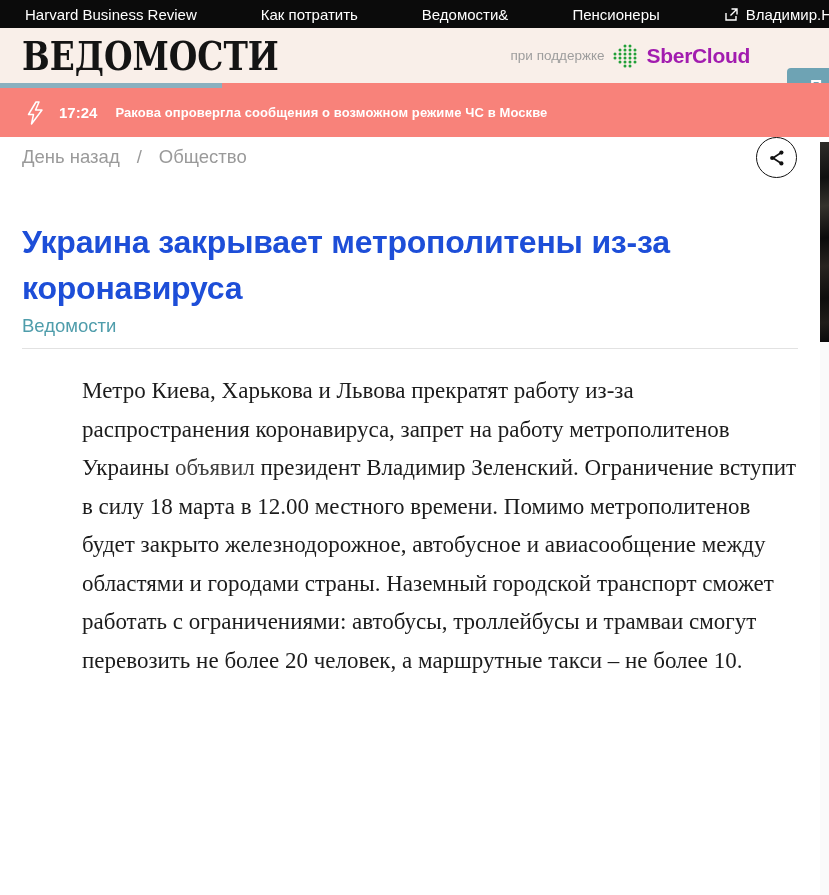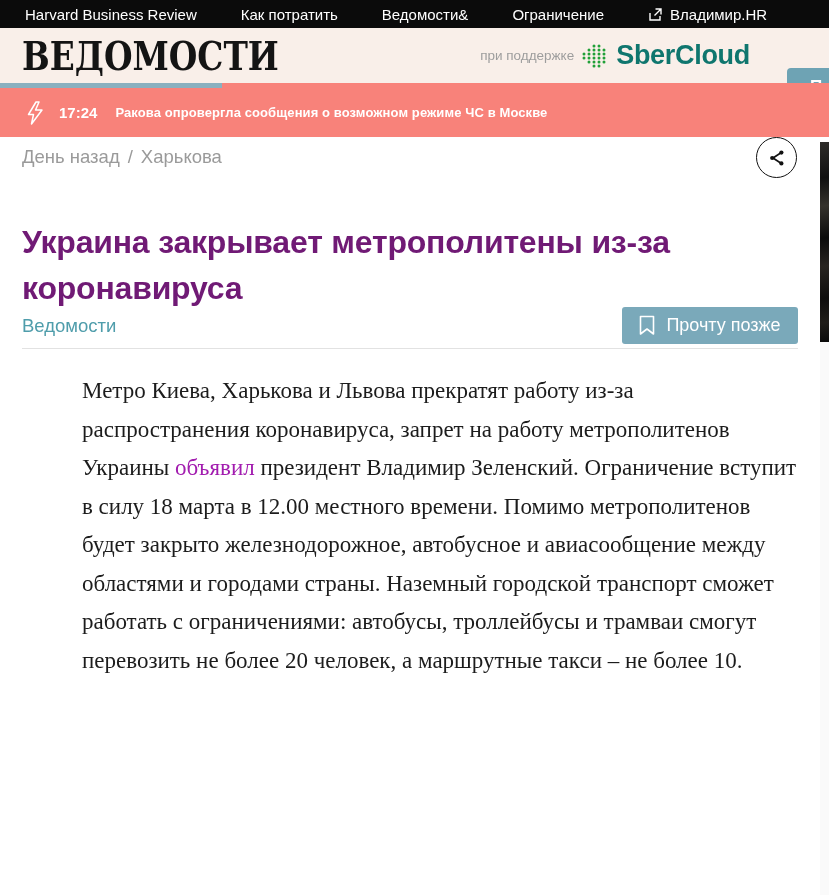--- a/index.html
+++ b/index.html
@@ -6,39 +6,39 @@
   body{
     width:829px;height:895px;position:relative;overflow:hidden;
     background:#ffffff;font-family:"Liberation Sans",sans-serif;
   }
   
   .topbar{
     position:absolute;top:0;left:0;width:829px;height:28px;
     background:#0b0b0b;display:flex;align-items:center;
     color:#fff;font-size:15px;white-space:nowrap;
   }
-  .topbar .nav-item{margin-left:44px;color:#fff;cursor:pointer;display:flex;align-items:center;gap:7px;}
+  .topbar .nav-item{margin-left:64px;color:#fff;cursor:pointer;display:flex;align-items:center;gap:7px;}
   .topbar .nav-item:first-child{margin-left:25px;}
   
   .header{
     position:absolute;top:28px;left:0;width:829px;height:55px;
     background:#f9efe9;
   }
   .logo{
     position:absolute;left:22px;top:6px;
     font-family:"DejaVu Serif",serif;font-weight:700;font-size:40px;
     color:#141414;transform:scaleX(0.82);transform-origin:left center;
     letter-spacing:0px;line-height:44px;
   }
   .sponsor{
     position:absolute;right:79px;top:0;height:55px;
     display:flex;align-items:center;gap:7px;
   }
   .sponsor-label{color:#9d9d9d;font-size:13.5px;}
-  .sponsor-name{color:#0f766e;font-size:27px;font-weight:700;letter-spacing:-0.3px;}
+  .sponsor-name{color:#a21caf;font-size:21px;font-weight:700;letter-spacing:-0.3px;}
   .subscribe{
     position:absolute;left:787px;top:40px;width:130px;height:37px;
     background:#6ea3b4;border-radius:4px;color:#fff;font-weight:700;
     font-size:17px;display:flex;align-items:center;padding-left:23px;
     box-sizing:border-box;cursor:pointer;
   }
   
   .strip{position:absolute;top:83px;left:0;width:829px;height:5px;display:flex;}
   .strip-left{width:222px;height:5px;background:#8ab0bf;}
   .strip-right{flex:1;height:5px;background:#f8827a;}
@@ -46,41 +46,41 @@
   .ticker{
     position:absolute;top:88px;left:0;width:829px;height:49px;
     background:#f8827a;display:flex;align-items:center;color:#fff;cursor:pointer;
   }
   .ticker .bolt{margin-left:24px;display:flex;}
   .ticker-time{margin-left:13px;font-size:15px;font-weight:700;}
   .ticker-text{margin-left:18px;font-size:13px;font-weight:700;letter-spacing:0.1px;}
   
   .breadcrumb{
     position:absolute;top:146px;left:22px;font-size:18.5px;color:#9a9a9a;
-    display:flex;gap:8px;align-items:center;
+    display:flex;gap:17px;align-items:center;
   }
   .breadcrumb a{color:#9a9a9a;text-decoration:none;cursor:pointer;}
   
   .share-btn{
     position:absolute;top:137px;right:32px;width:41px;height:41px;
     border:1.6px solid #111;border-radius:50%;background:#fff;
     display:flex;align-items:center;justify-content:center;cursor:pointer;
     box-sizing:border-box;
   }
   
   .dark-edge{
     position:absolute;left:820px;top:142px;width:9px;height:200px;
     background:linear-gradient(172deg,#2e2c29 0%,#101010 18%,#35322c 32%,
       #0b0b0b 48%,#282420 62%,#0e0d0c 78%,#201d19 90%,#0a0a0a 100%);
   }
   .edge-track{position:absolute;left:820px;top:342px;width:9px;height:553px;background:#fafafa;}
   
   .title{
     position:absolute;top:198px;left:22px;width:745px;
-    font-size:32px;line-height:46px;font-weight:700;color:#701a75;
+    font-size:32px;line-height:46px;font-weight:700;color:#1d4ed8;
     letter-spacing:-0.2px;
   }
   
   .byline-row{
     position:absolute;top:307px;left:22px;width:776px;height:37px;
     display:flex;justify-content:space-between;align-items:center;
   }
   .byline{color:#4f9dab;font-size:18.5px;cursor:pointer;}
   .read-later{
     width:176px;height:37px;background:#7aa9ba;border-radius:3px;
@@ -88,30 +88,30 @@
     justify-content:center;gap:11px;cursor:pointer;border:none;
   }
   
   .rule{position:absolute;top:348px;left:22px;width:776px;height:1px;background:#e2e2e2;}
   .article{
     position:absolute;top:372px;left:82px;width:716px;
     font-family:"Liberation Serif",serif;font-size:23px;line-height:38.5px;
     color:#1c1c1c;
   }
   .article p{margin:0 0 32px 0;}
-  .article a{color:#a21caf;text-decoration:none;cursor:pointer;}
+  .article a{color:#404040;text-decoration:none;cursor:pointer;}
 </style>
 </head>
 <body>
 
 <div class="topbar">
   <span class="nav-item">Harvard Business Review</span>
   <span class="nav-item">Как потратить</span>
   <span class="nav-item">Ведомости&amp;</span>
-  <span class="nav-item">Ограничение</span>
+  <span class="nav-item">Пенсионеры</span>
   <span class="nav-item">
     <span style="display:flex;">
       <svg width="15" height="15" viewBox="0 0 15 15">
         <path d="M2 6 V13 H12 V9" fill="none" stroke="#fff" stroke-width="1.4"></path>
         <path d="M7.5 2 H13 V7.5 M13 2 L6.5 8.5" fill="none" stroke="#fff" stroke-width="1.4"></path>
       </svg>
     </span>
     <span>Владимир.HR</span>
   </span>
 </div>
@@ -164,21 +164,21 @@
       <path d="M12 2 L4.5 14.5 H9.5 L7.5 24 L18 10 H11.5 L15 2 Z" fill="none" stroke="#fff" stroke-width="1.5" stroke-linejoin="round"></path>
     </svg>
   </span>
   <span class="ticker-time">17:24</span>
   <span class="ticker-text">Ракова опровергла сообщения о возможном режиме ЧС в Москве</span>
 </div>
 
 <div class="breadcrumb">
   <a>День назад</a>
   <span>/</span>
-  <a>Харькова</a>
+  <a>Общество</a>
 </div>
 
 <div class="share-btn">
   <span style="display:flex;">
     <svg width="18" height="18" viewBox="0 0 18 18">
       <g stroke="#111" stroke-width="1.7">
         <line x1="5" y1="9" x2="13" y2="3.8"></line>
         <line x1="5" y1="9" x2="13" y2="14.2"></line>
       </g>
       <g fill="#111">
@@ -190,27 +190,19 @@
   </span>
 </div>
 
 <div class="dark-edge"></div>
 <div class="edge-track"></div>
 
 <h1 class="title">Украина закрывает метрополитены из-за коронавируса</h1>
 
 <div class="byline-row">
   <span class="byline">Ведомости</span>
-  <button class="read-later">
-    <span style="display:flex;">
-      <svg width="16" height="21" viewBox="0 0 16 21">
-        <path d="M1.5 1.5 H14.5 V19 L8 14 L1.5 19 Z" fill="none" stroke="#fff" stroke-width="1.6" stroke-linejoin="round"></path>
-      </svg>
-    </span>
-    <span>Прочту позже</span>
-  </button>
 </div>
 
 <div class="rule"></div>
 
 <div class="article">
   <p><span>Метро Киева, Харькова и Львова прекратят работу из-за распространения коронавируса, запрет на работу метрополитенов Украины </span><a>объявил</a><span> президент Владимир Зеленский. Ограничение вступит в силу 18 марта в 12.00 местного времени. Помимо метрополитенов будет закрыто железнодорожное, автобусное и авиасообщение между областями и городами страны. Наземный городской транспорт сможет работать с ограничениями: автобусы, троллейбусы и трамваи смогут перевозить не более 20 человек, а маршрутные такси – не более 10.</span></p>
 </div>
 
 </body></html>

